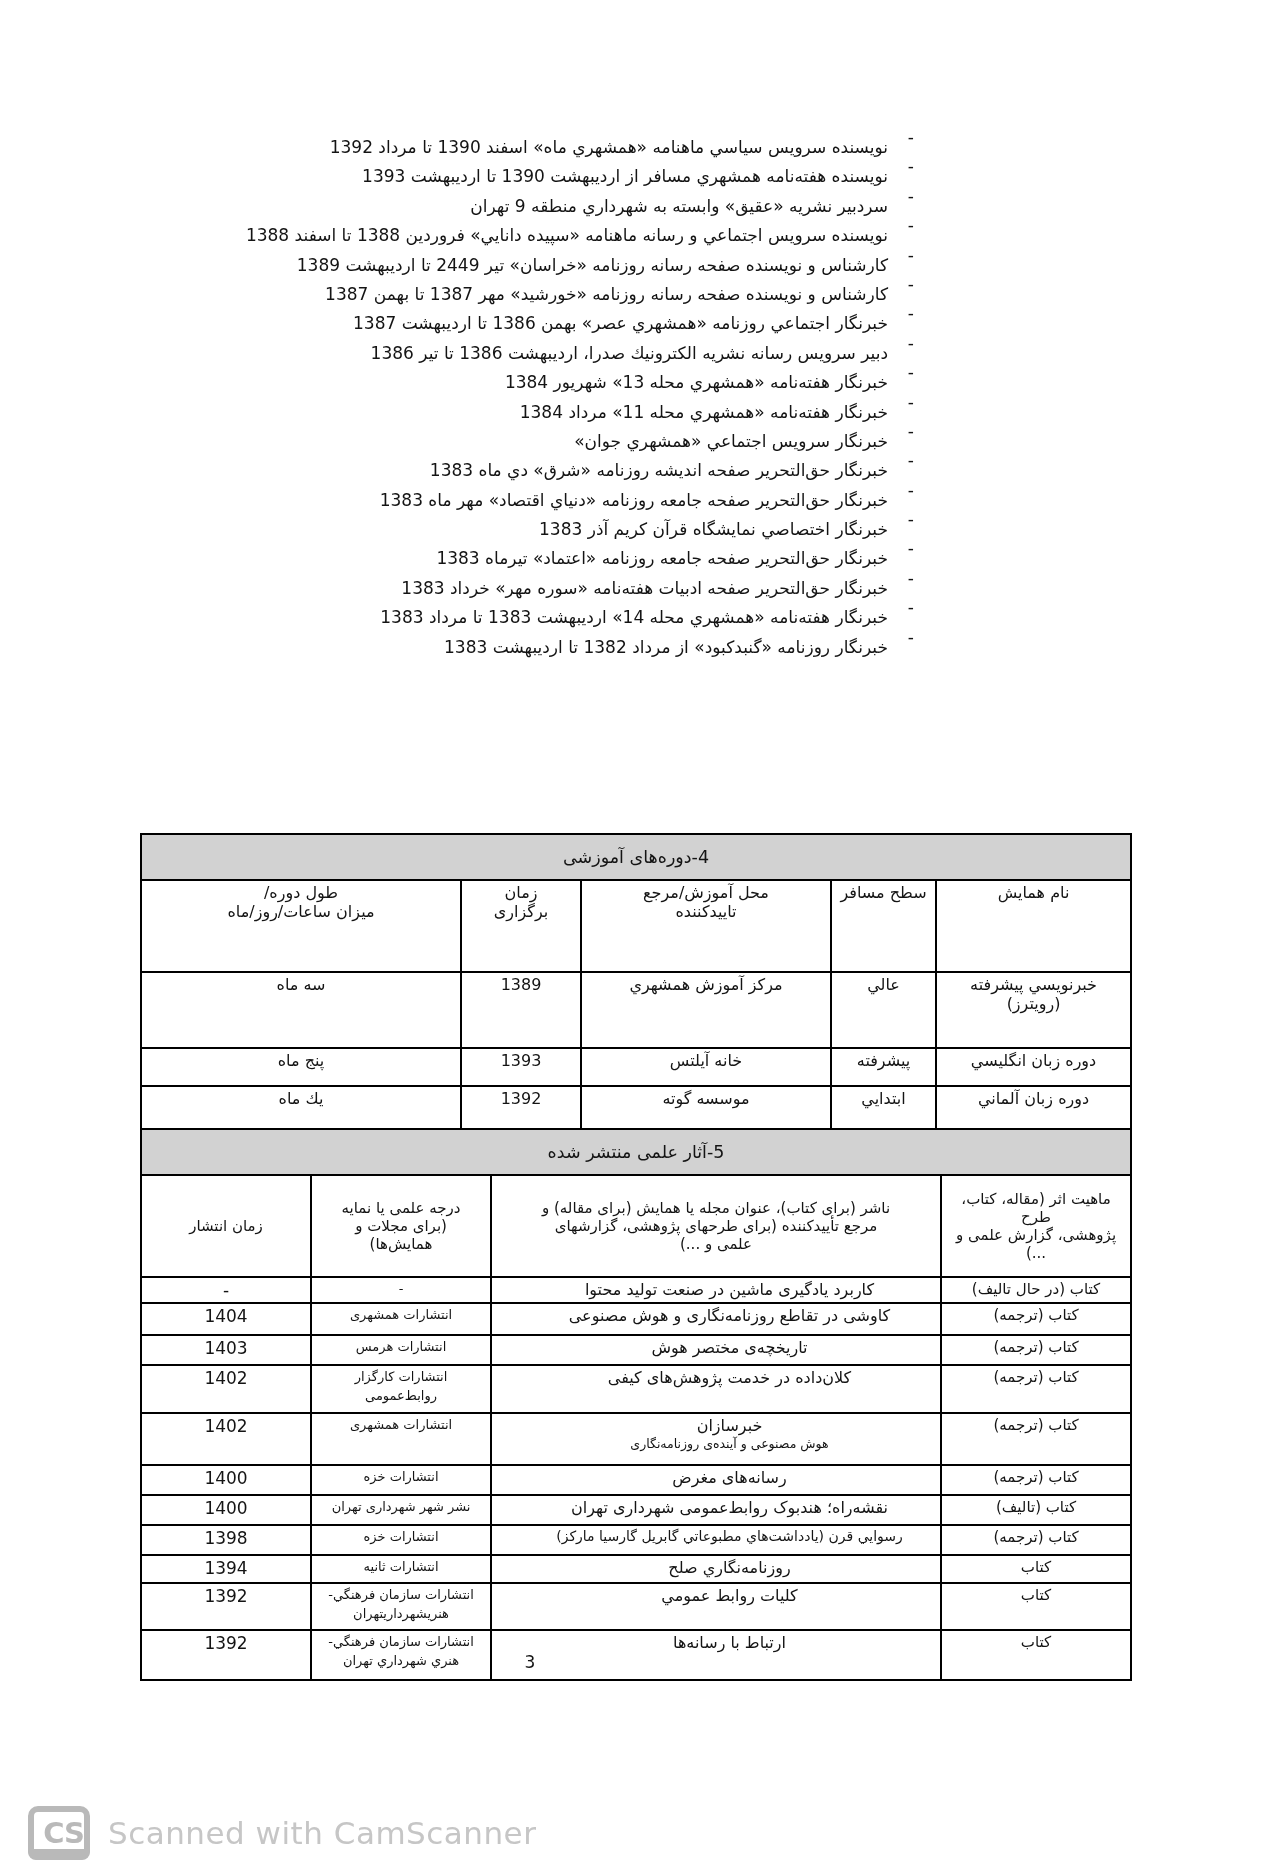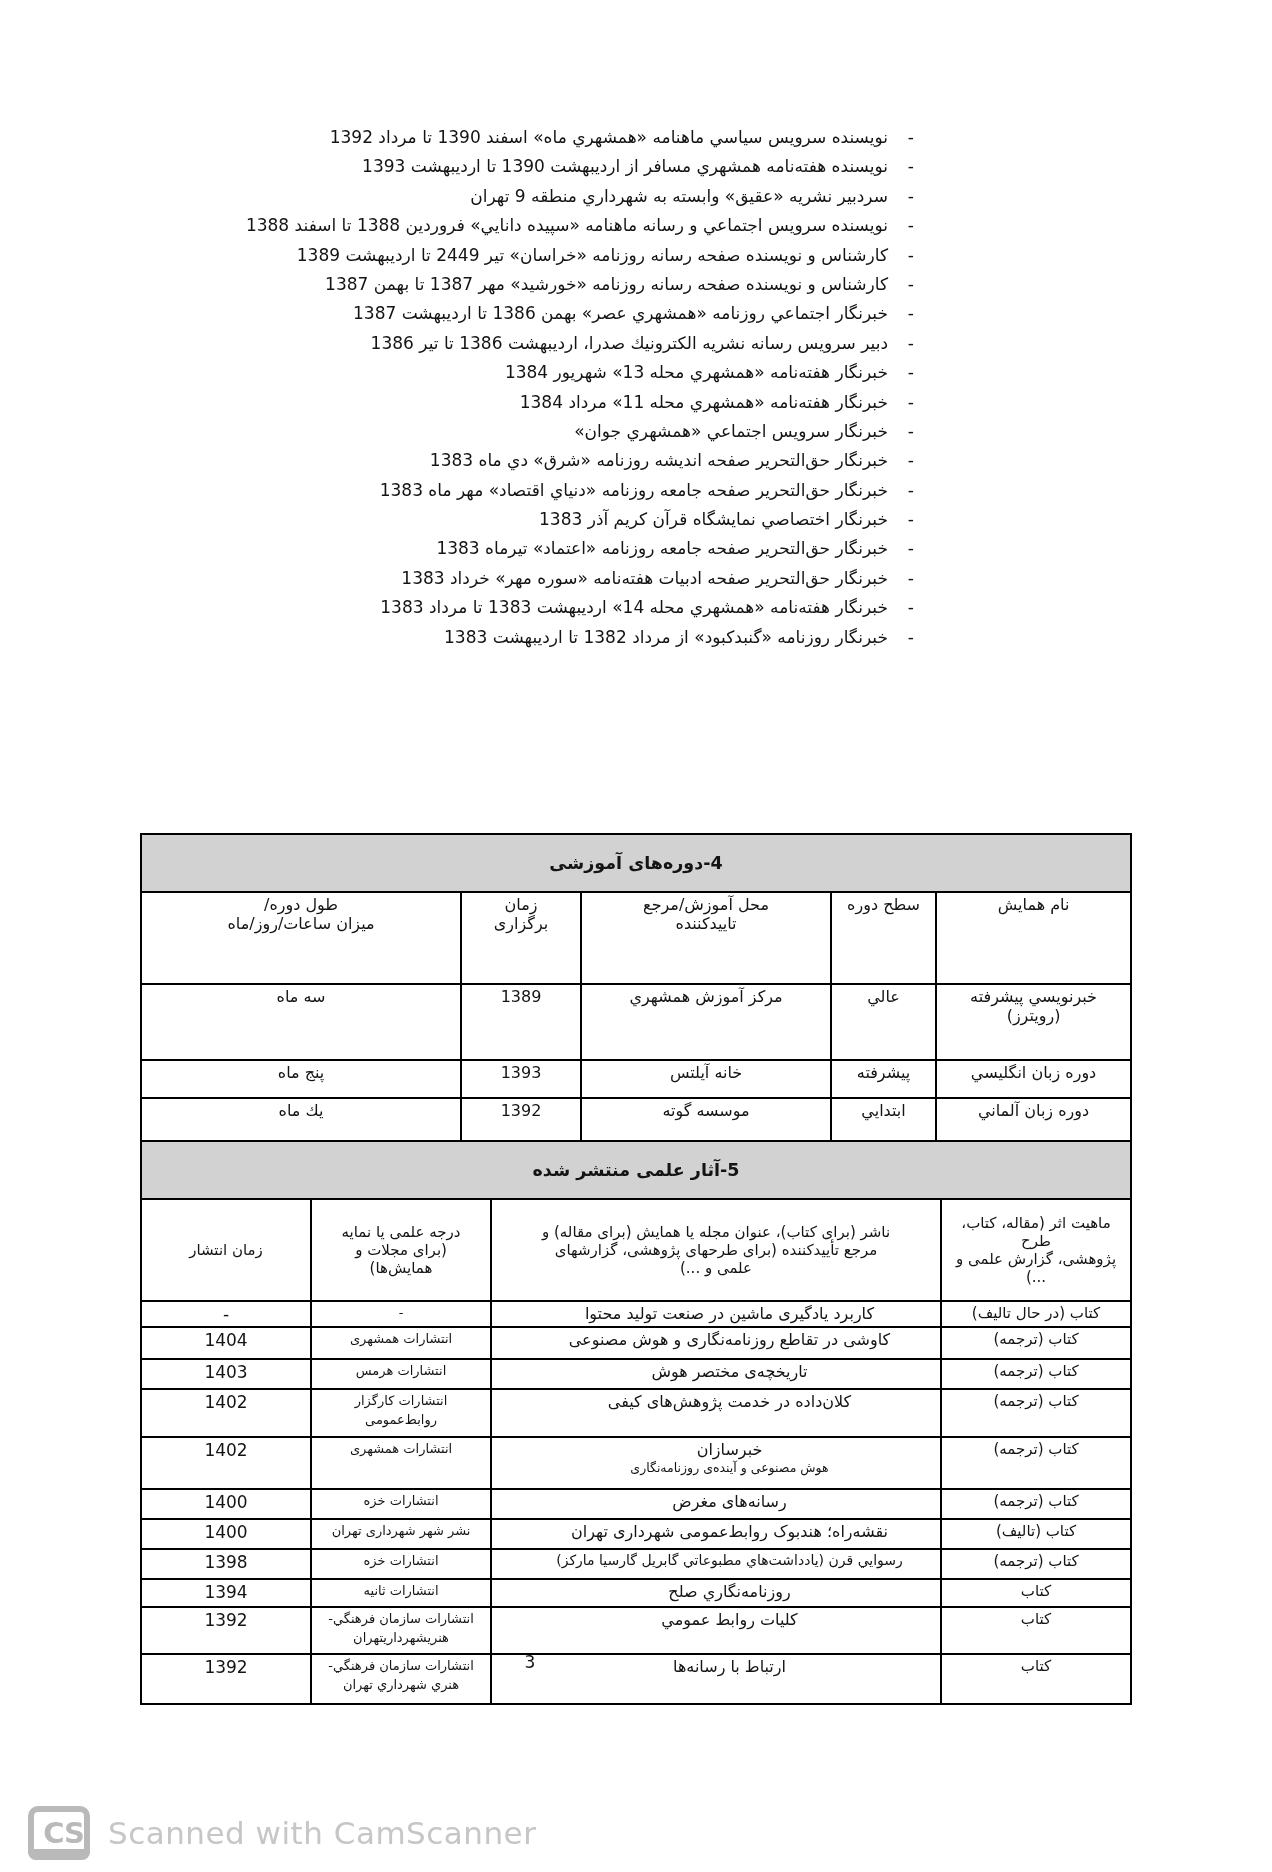--- a/index.html
+++ b/index.html
@@ -13,39 +13,39 @@
     overflow:hidden;
   }
 
   
   .bullets { position:absolute; top:127px; right:358px; direction:rtl; }
   .bullet-item {
     display:flex; direction:rtl; align-items:flex-start;
     height:29.4px; font-size:17px; white-space:nowrap;
   }
   .bullet-item .dash { width:26px; text-align:right; }
-  .bullet-item .txt { text-align:right; }
+  .bullet-item .txt { text-align:right;margin-top:10px; }
 
   
   .tables { position:absolute; top:833px; left:140px; width:990px; }
   table { border-collapse:collapse; table-layout:fixed; width:990px; direction:rtl; }
   td {
     border:2px solid #000;
     padding:2px 5px;
     vertical-align:top;
     text-align:center;
     font-size:16px;
     overflow:hidden;
   }
   tr.title-bar td {
     background:#d2d2d2;
-    font-weight:bold;
+    font-weight:normal;
     font-size:17.5px;
     vertical-align:middle;
-    padding:18px;
+    padding:12px;
   }
   .hdr { white-space:pre-line; font-size:16px; }
   .works-hdr td { vertical-align:middle; font-size:15px; white-space:pre-line;margin-top:20px; }
   .w-nature { font-size:15px; }
   .w-title  { font-size:16px;padding-left:32px; }
   .w-title .subtitle { font-size:12.5px; margin-top:1px; }
   .w-pub    { font-size:13px; line-height:1.45; }
   .w-year   { font-size:17px; }
   .small-title { font-size:14px;border-radius:7px; }
 
@@ -166,21 +166,21 @@
           <col style="width:250px">
           <col style="width:120px">
           <col style="width:320px">
         </colgroup>
       <tbody>
           <tr class="title-bar" style="height:30px">
         <td colspan="5">4-دوره‌های آموزشی</td>
       </tr>
       <tr style="height:92px">
         <td class="hdr">نام همایش</td>
-        <td class="hdr">سطح دوره</td>
+        <td class="hdr">سطح مسافر</td>
         <td class="hdr">محل آموزش/مرجع
 تاییدکننده</td>
         <td class="hdr">زمان
 برگزاری</td>
         <td class="hdr">طول دوره/
 میزان ساعات/روز/ماه</td>
       </tr>
       <tr style="height:76px">
         <td>خبرنویسي پیشرفته (رویترز)</td>
         <td>عالي</td>

